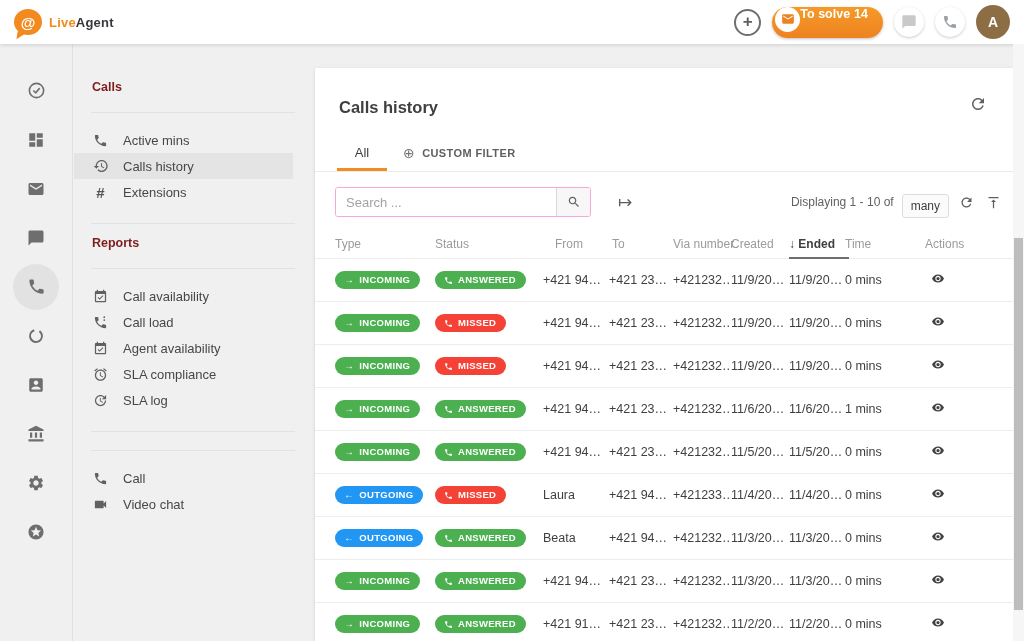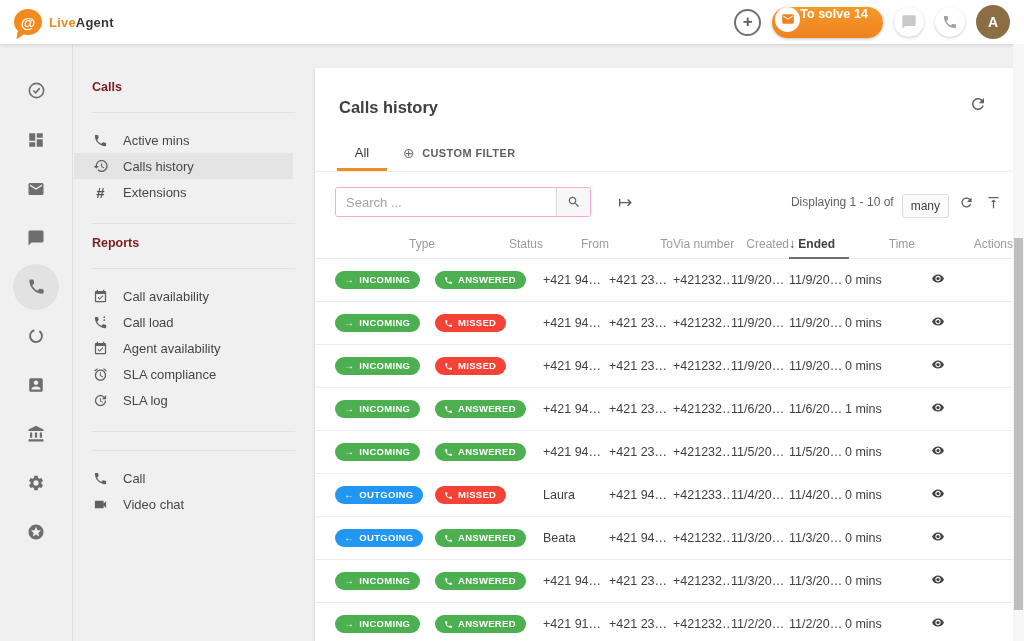--- a/index.html
+++ b/index.html
@@ -83,21 +83,21 @@
   .displaying { font-size:12px; color:#616161; }
   .count-box { margin:8px 10px 0 8px; padding:4px 8px; border:1px solid #ddd; border-radius:3px;
                background:#fbfbfb; font-size:12px; color:#3f3f3f; cursor:pointer; }
   .tb-icon { cursor:pointer; display:flex; align-items:center; }
   .tb-icon svg { fill:#5f5f5f; }
   .tb-icon + .tb-icon { margin-left:12px; }
 
   .thead, .trow { display:grid; grid-template-columns:100px 108px 66px 64px 58px 58px 56px 70px 1fr;
                   padding-left:20px; align-items:center; }
   .thead { height:24px; font-size:12px; color:#9b9b9b; margin-bottom:2px; }
-  .th { cursor:pointer; white-space:nowrap;text-align:right; }
+  .th { cursor:pointer; white-space:nowrap; }
   .th-from { padding-left:12px; } .th-to { padding-left:3px; } .th-actions { padding-left:10px; }
   .th-ended { color:#3f3f3f; font-weight:700; }
   .ended-wrap { display:inline-block; border-bottom:2px solid #6f6f6f; padding:0 14px 6px 0; margin-bottom:-8px; }
 
   .trow { height:43px; border-top:1px solid #ededed; font-size:12.5px; color:#3f3f3f; cursor:pointer; background:#fff; }
   .cell { white-space:nowrap; overflow:hidden; }
   .badge { display:inline-flex; align-items:center; gap:5px; color:#fff; font-size:9.5px; font-weight:bold;
            letter-spacing:.3px; padding:4px 10px 4px 9px; border-radius:10px; line-height:1.1; }
   .badge-green { background:#4caf50; }
   .badge-blue  { background:#2196f3; }

